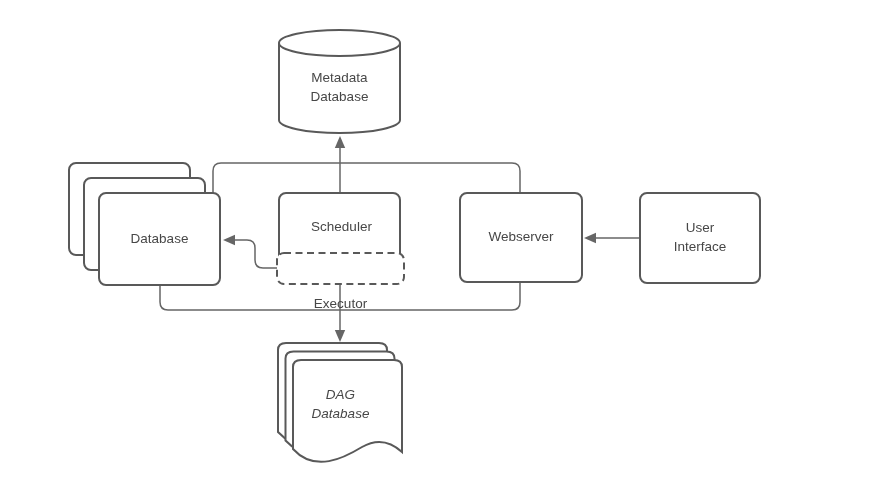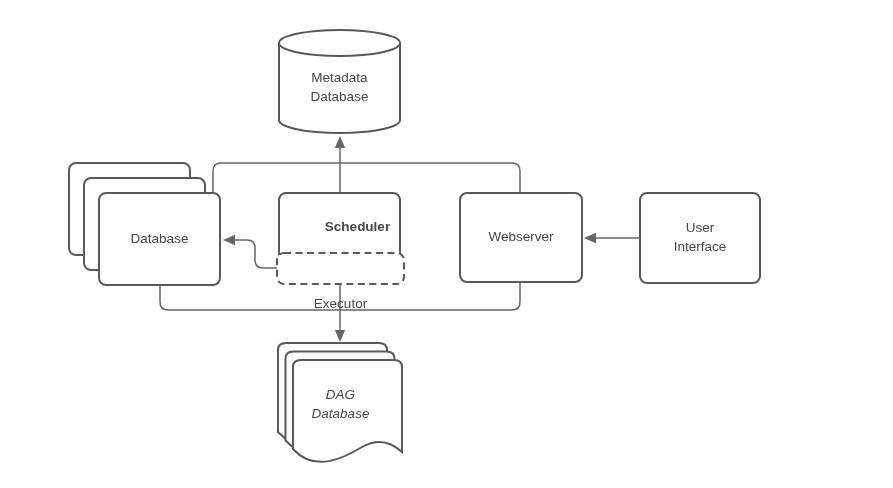--- a/index.html
+++ b/index.html
@@ -111,21 +111,21 @@
     </g>
   </svg>
 
   <div class="label" style="left:279px; top:63px; width:121px; height:50px;">
     <span>Metadata</span>
     <span>Database</span>
   </div>
 
   <div class="label" style="left:99px; top:193px; width:121px; height:92px;">Database</div>
 
-  <div class="label" style="left:292px; top:196px; width:131px; height:62px;font-weight:bold;">Scheduler</div>
+  <div class="label" style="left:276px; top:196px; width:131px; height:62px;">Scheduler</div>
 
   <div class="label" style="left:277px; top:253px; width:127px; height:31px;margin-top:36px;">Executor</div>
 
   <div class="label" style="left:640px; top:193px; width:120px; height:90px;">
     <span>User</span>
     <span>Interface</span>
   </div>
 
   <div class="label" style="left:460px; top:193px; width:122px; height:89px;">Webserver</div>
 

